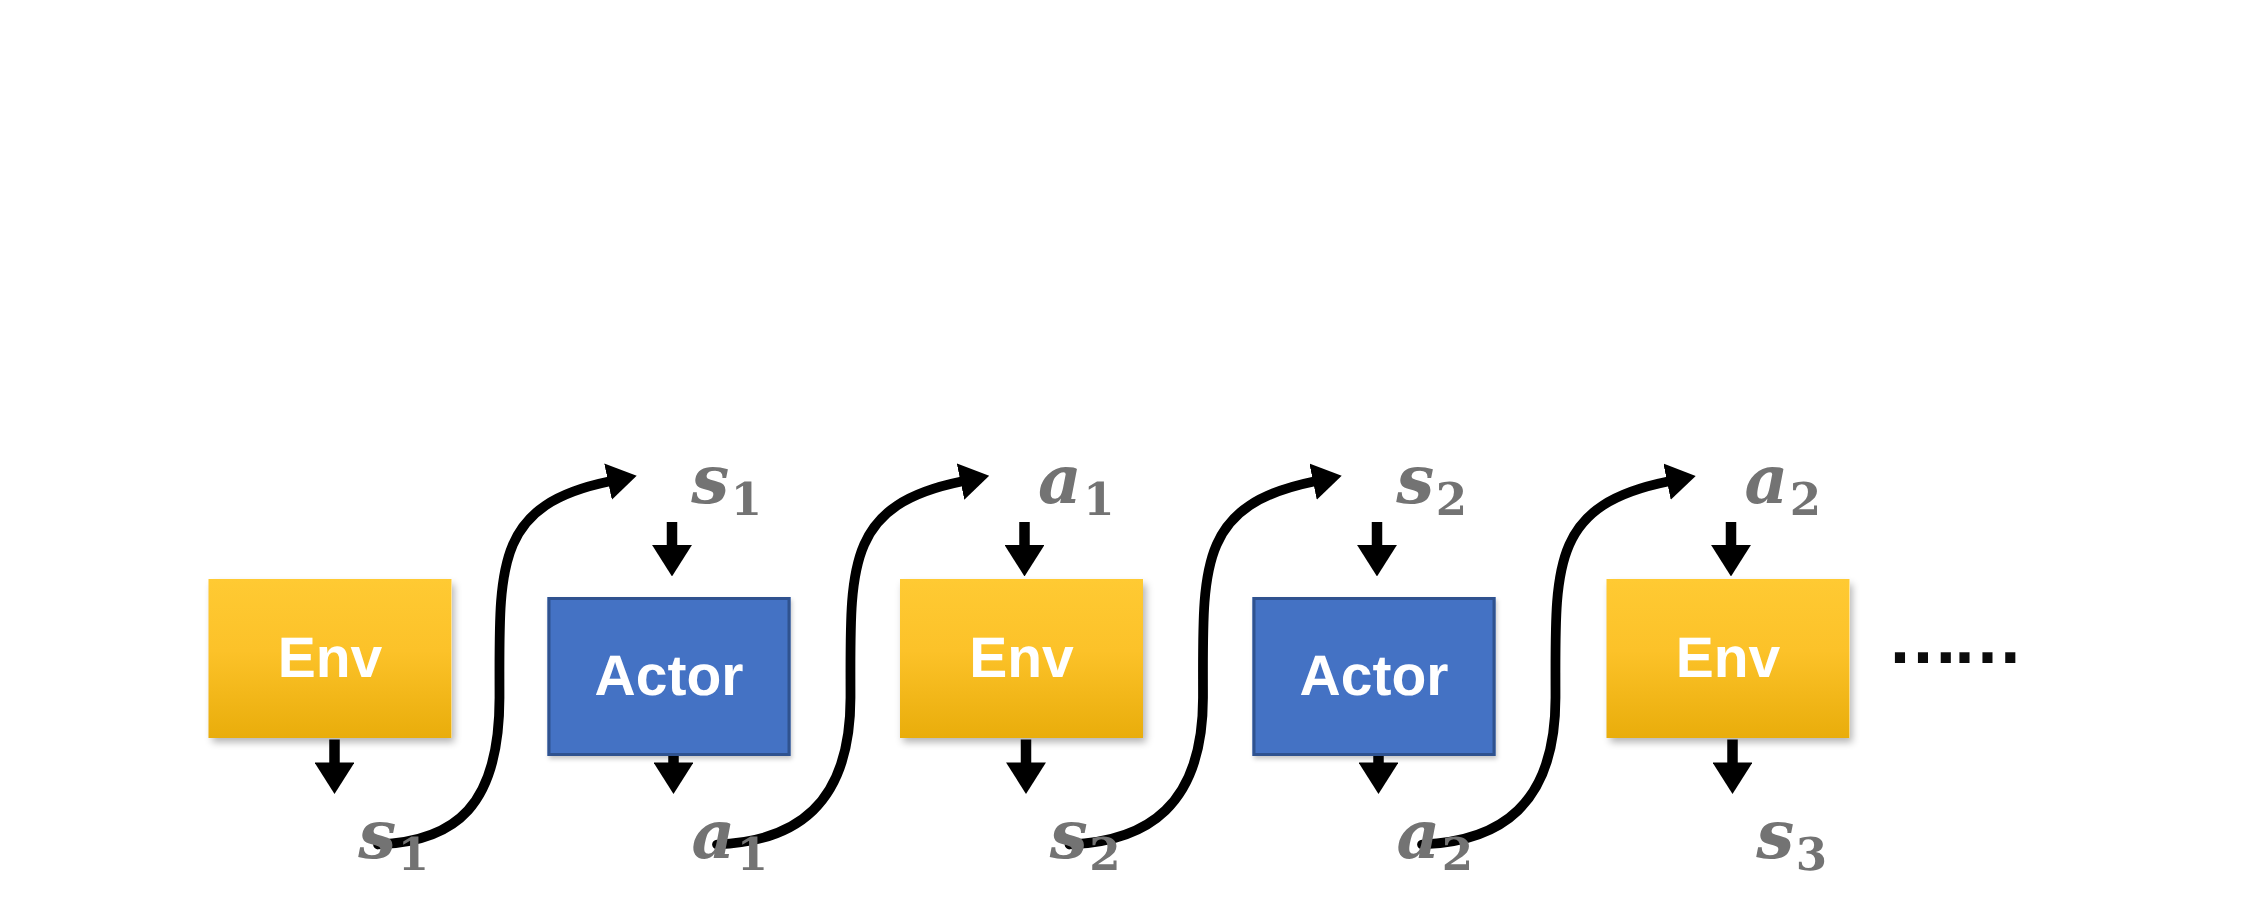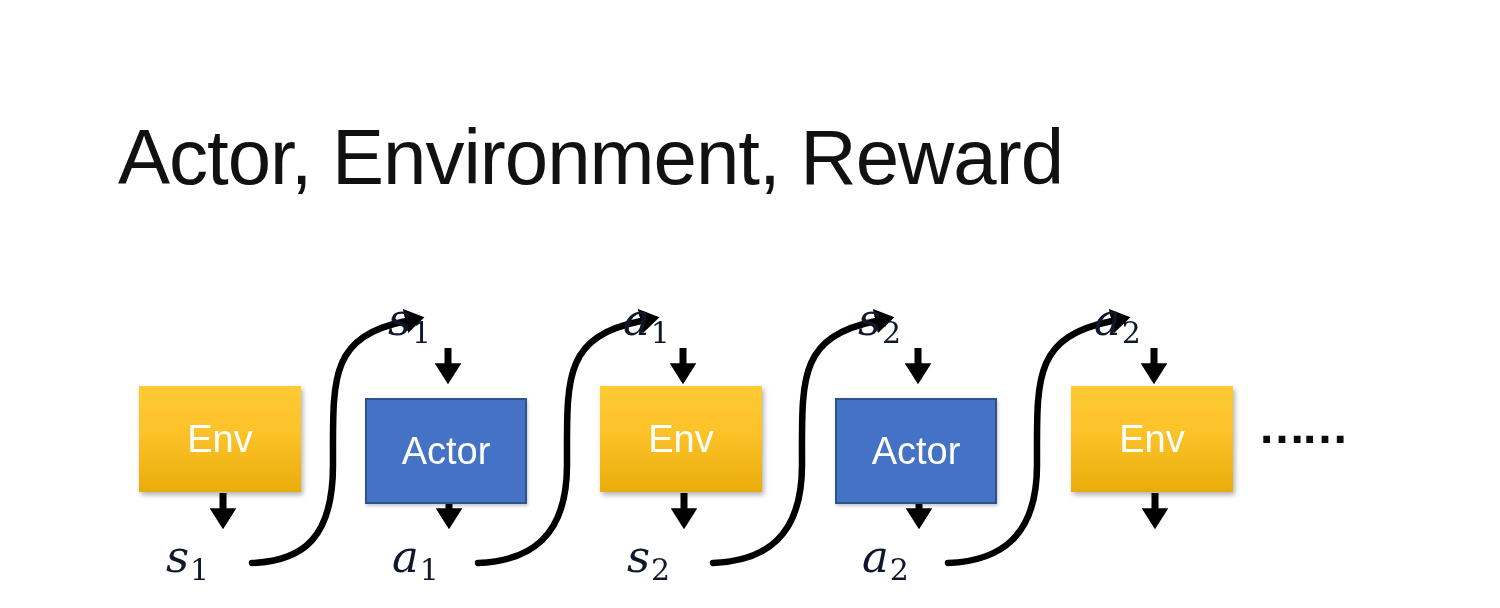--- a/index.html
+++ b/index.html
@@ -16,55 +16,54 @@
   }
   .slide-title{
     position:absolute; left:118px; top:112px;
     font-size:78px; font-weight:300; letter-spacing:-1px;
     color:var(--title); white-space:nowrap;
   }
   .arrow-layer{position:absolute; left:0; top:0; width:1500px; height:608px;}
   .box{
     position:absolute; top:386px; width:162px; height:106px;
     display:flex; align-items:center; justify-content:center;
-    font-size:38px; color:var(--box-text);
+    font-size:38px; color:var(--box-text);font-weight:bold;
   }
   .box.env{
     background:linear-gradient(180deg, var(--env-top) 0%, var(--env-mid) 45%, var(--env-bottom) 100%);
     box-shadow:2px 3px 5px rgba(0,0,0,0.30);
   }
   .box.actor{
     background:var(--actor-fill);
     border:2.5px solid var(--actor-border);
     box-shadow:1px 2px 3px rgba(0,0,0,0.22);
     margin-top:12px;
   }
   .mlabel{
-    position:absolute; width:120px; text-align:left;
-    font-family:"DejaVu Serif", serif; font-size:45px; color:#0f172a;
-    white-space:nowrap; line-height:1;
+    position:absolute; width:120px; text-align:right;
+    font-family:"DejaVu Serif", serif; font-size:45px; color:#737373;
+    white-space:nowrap; line-height:1;font-weight:bold;
   }
   .mlabel .base{font-style:italic;}
   .mlabel .sub{
     font-style:normal; font-size:30px; vertical-align:-8px; margin-left:1px;
   }
   .mlabel.top{top:297px;}
   .mlabel.bottom{top:534px;}
   .ellipsis{
     position:absolute; left:1258px; top:399px;
     font-size:48px; font-weight:700; letter-spacing:-5px; color:#0b0b0b;
     white-space:nowrap;
   }
 </style>
 </head>
 <body>
 
 <div class="slide">
 
-  <h1 class="slide-title">Actor, Environment, Reward</h1>
 
   <svg class="arrow-layer" viewBox="0 0 1500 608" xmlns="http://www.w3.org/2000/svg" aria-hidden="true">
     <defs>
       <marker id="ah" viewBox="0 0 3 3.8" markerWidth="3" markerHeight="3.8" refX="0.1" refY="1.9" orient="auto" markerUnits="strokeWidth">
         <path d="M0,0 L3,1.9 L0,3.8 Z" fill="#000"></path>
       </marker>
     </defs>
 
     <line x1="448" y1="348" x2="448" y2="364" stroke="#000" stroke-width="7" marker-end="url(#ah)"></line>
     <line x1="683" y1="348" x2="683" y2="364" stroke="#000" stroke-width="7" marker-end="url(#ah)"></line>
@@ -101,16 +100,17 @@
 
   <span class="mlabel top" style="left:388px"><span class="base">s</span><span class="sub">1</span></span>
   <span class="mlabel top" style="left:623px"><span class="base">a</span><span class="sub">1</span></span>
   <span class="mlabel top" style="left:858px"><span class="base">s</span><span class="sub">2</span></span>
   <span class="mlabel top" style="left:1094px"><span class="base">a</span><span class="sub">2</span></span>
 
   <span class="mlabel bottom" style="left:166px"><span class="base">s</span><span class="sub">1</span></span>
   <span class="mlabel bottom" style="left:392px"><span class="base">a</span><span class="sub">1</span></span>
   <span class="mlabel bottom" style="left:627px"><span class="base">s</span><span class="sub">2</span></span>
   <span class="mlabel bottom" style="left:862px"><span class="base">a</span><span class="sub">2</span></span>
+  <span class="mlabel bottom" style="left:1098px"><span class="base">s</span><span class="sub">3</span></span>
 
   <span class="ellipsis">……</span>
 
 </div>
 
 </body></html>

